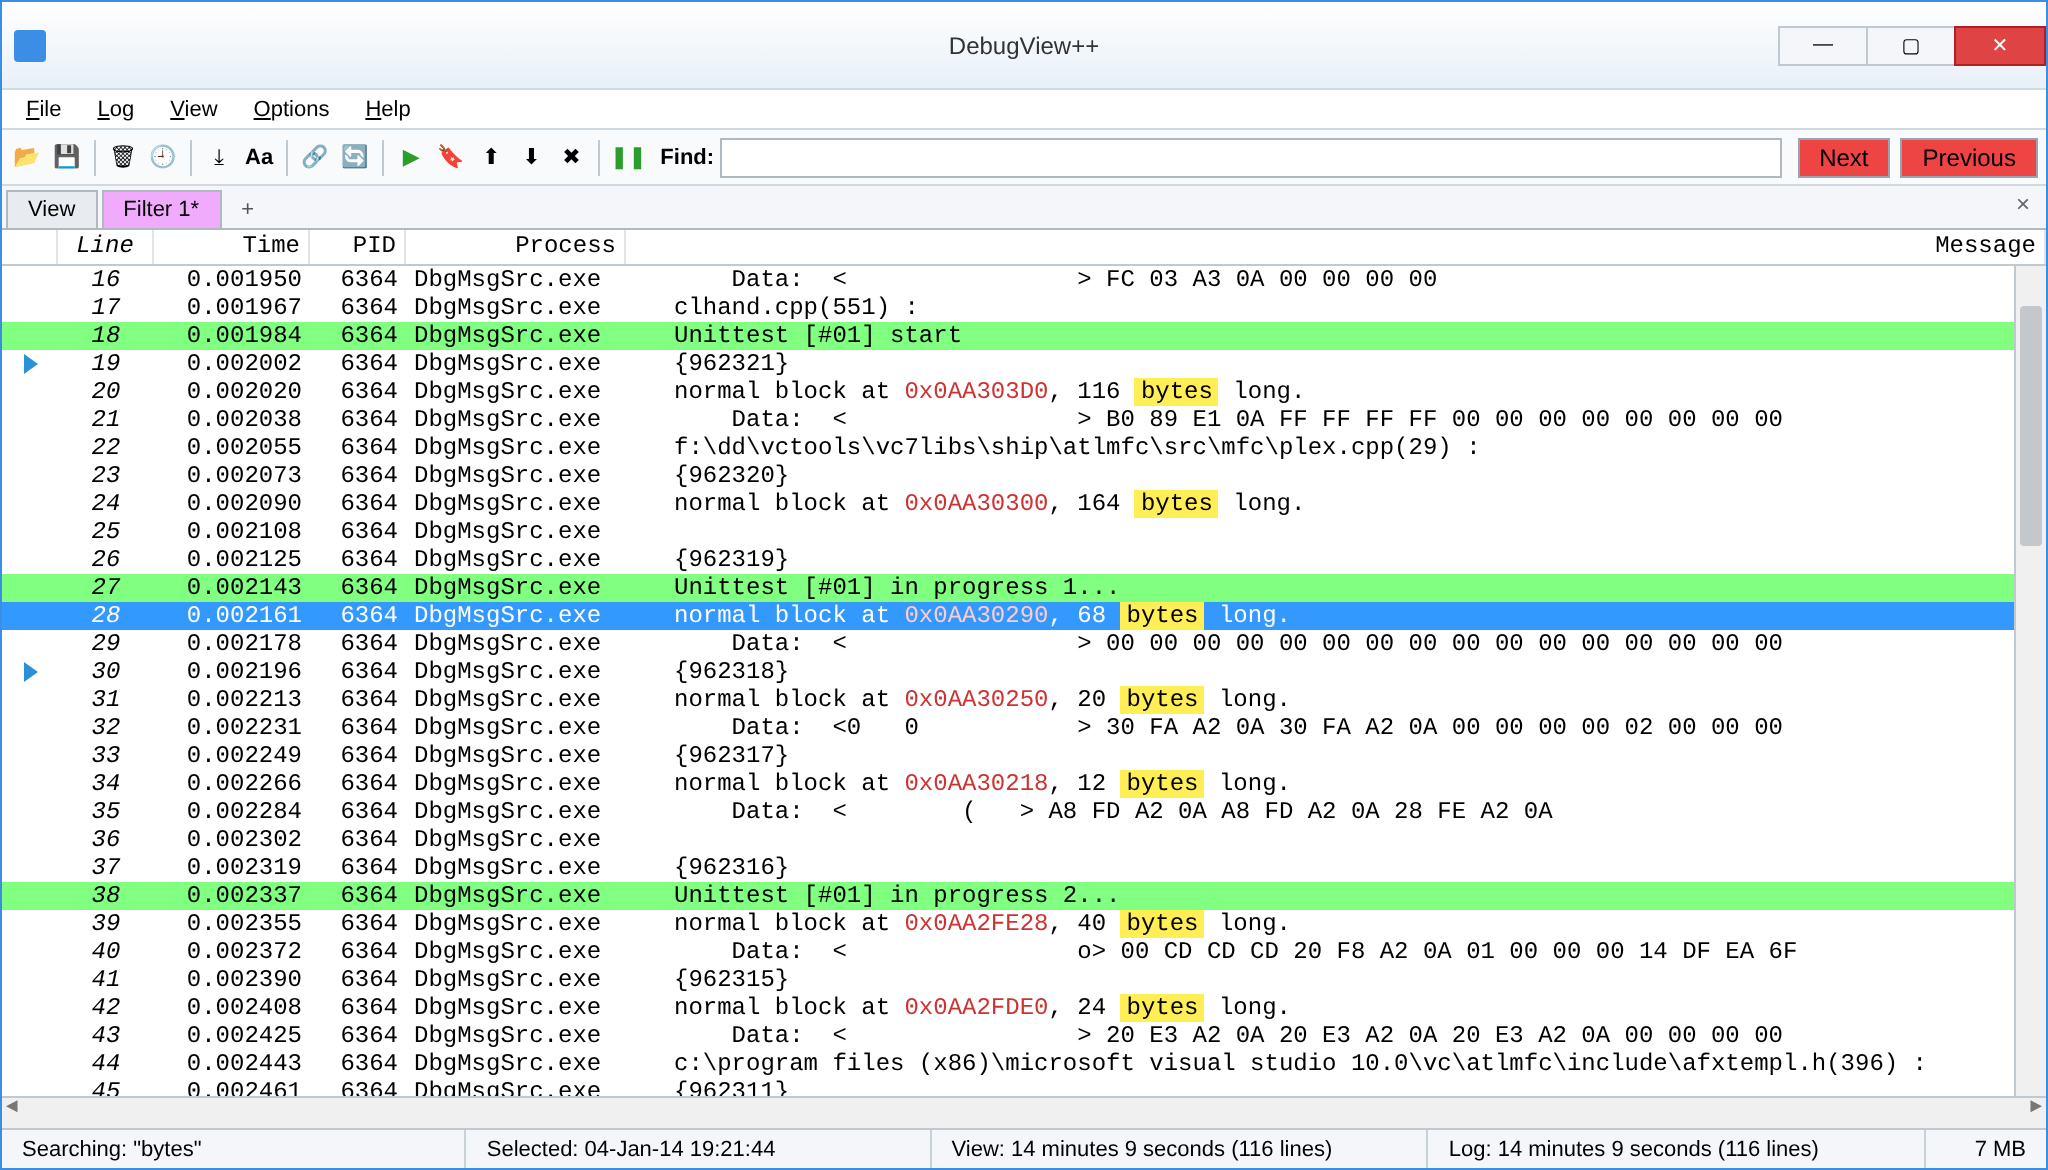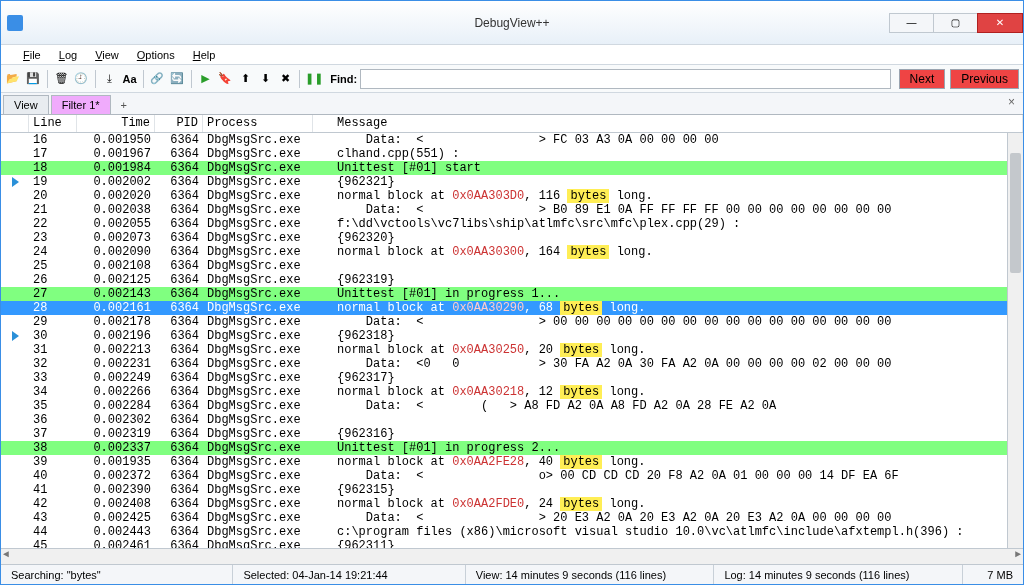--- a/index.html
+++ b/index.html
@@ -3,44 +3,44 @@
 <meta charset="utf-8">
 <style>
 * { box-sizing: border-box; margin: 0; padding: 0; }
 body { font-family: "Segoe UI", Tahoma, sans-serif; font-size: 11px; background: #fff; width: 1024px; height: 585px; overflow: hidden; display: flex; flex-direction: column; border: 1px solid #3a8ee6; }
 .titlebar { height: 44px; background: linear-gradient(#fff,#e8f0f8); display: flex; align-items: center; position: relative; border-bottom: 1px solid #d0d8e0; }
 .titlebar-icon { width: 16px; height: 16px; margin: 0 6px; background: #3a8ee6; border-radius: 2px; }
 .titlebar-title { position: absolute; left: 50%; transform: translateX(-50%); font-size: 12px; color: #333; }
 .win-controls { margin-left: auto; display: flex; }
 .win-btn { width: 45px; height: 20px; display: flex; align-items: center; justify-content: center; border: 1px solid #c0c8d0; margin-left: -1px; background: #f4f6f9; font-size: 10px; }
 .win-close { background: #e04343; color: #fff; border-color: #b02020; width: 46px; }
-.menubar { height: 20px; display: flex; align-items: center; padding: 0 14px; gap: 2px; border-bottom: 1px solid #d0d8e0; }
+.menubar { height: 20px; display: flex; align-items: center; padding: 0 4px; gap: 2px; border-bottom: 1px solid #d0d8e0; }
 .menu-item { padding: 2px 8px; cursor: default; }
 .menu-item u { text-decoration: underline; }
 .toolbar { height: 28px; display: flex; align-items: center; padding: 2px 4px; gap: 3px; border-bottom: 1px solid #d0d8e0; background: #f8fafb; }
 .tb-btn { width: 18px; height: 18px; display: flex; align-items: center; justify-content: center; cursor: pointer; border-radius: 2px; }
 .tb-sep { width: 1px; height: 18px; background: #c0c8d0; margin: 0 2px; }
 .find-label { margin-left: 4px; font-weight: bold; }
 .find-input { border: 1px solid #b0b8c0; height: 20px; width: 560px; padding: 0 4px; font-size: 11px; }
 .nav-btn { margin-left: 2px; border: 1px solid #9aa4b0; background: #ef4444; padding: 2px 10px; font-size: 12px; cursor: pointer; text-align: right; }
 .tabs { height: 22px; display: flex; align-items: end; padding: 0 2px; border-bottom: 1px solid #b0b8c0; background: #f4f6f9; position: relative; }
 .tab { padding: 3px 10px; border: 1px solid #b0b8c0; border-bottom: none; background: #f0abfc; margin-right: 2px; font-size: 11px; cursor: default; }
 .tab.inactive { background: #e8ecf0; }
 .tab-add { padding: 3px 8px; cursor: pointer; color: #555; }
 .tab-close { position: absolute; right: 4px; top: 2px; font-size: 12px; color: #666; cursor: pointer; padding: 0 4px; }
 .table-wrap { flex: 1; overflow: hidden; display: flex; flex-direction: column; font-family: "Consolas","Courier New",monospace; font-size: 12px; position: relative; }
 .thead { display: flex; height: 18px; border-bottom: 1px solid #c0c8d0; background: #fff; }
-.th { border-right: 1px solid #e0e4e8; padding: 1px 4px; white-space: nowrap; overflow: hidden; font-family: "Consolas","Courier New",monospace; }
+.th { border-right: 1px solid #e0e4e8; padding: 1px 4px; white-space: nowrap; overflow: hidden; font-family: "Consolas","Courier New",monospace; text-align: right; }
 .tbody { flex: 1; overflow: auto; }
 .row { display: flex; height: 14px; line-height: 14px; white-space: pre; }
 .row.hl-green { background: #80ff80; }
 .row.hl-blue { background: #3399ff; color: #fff; }
 .cell { padding: 0 4px; overflow: hidden; }
 .c-gutter { min-width: 28px; width: 28px; display:flex; align-items:center; justify-content:center; }
-.c-line { width: 48px; text-align: left; }
+.c-line { width: 48px; text-align: center; font-style: italic; }
 .c-time { width: 78px; text-align: right; }
 .c-pid  { width: 48px; text-align: right; }
 .c-proc { width: 110px; }
 .c-msg  { flex: 1; margin-left: 20px; }
 .hex-addr { color: #cc3333; }
 .row.hl-blue .hex-addr { color: #ffcccc; }
 .kw { background: #ffee55; color: #000; padding: 0 3px; }
 .bookmark { width:0;height:0;border-top:5px solid transparent;border-bottom:5px solid transparent;border-left:7px solid #2a90d8; }
 .statusbar { height: 20px; border-top: 1px solid #c0c8d0; background: #f4f6f9; display: flex; align-items: center; font-size: 11px; }
 .sb-cell { padding: 2px 10px; border-right: 1px solid #c8d0d8; height: 100%; display: flex; align-items: center; }
@@ -131,21 +131,21 @@
       <div class="row"><div class="cell c-gutter"></div><div class="cell c-line">29</div><div class="cell c-time">0.002178</div><div class="cell c-pid">6364</div><div class="cell c-proc">DbgMsgSrc.exe</div><div class="cell c-msg">    Data:  &lt;                &gt; 00 00 00 00 00 00 00 00 00 00 00 00 00 00 00 00</div></div>
       <div class="row"><div class="cell c-gutter"><div class="bookmark"></div></div><div class="cell c-line">30</div><div class="cell c-time">0.002196</div><div class="cell c-pid">6364</div><div class="cell c-proc">DbgMsgSrc.exe</div><div class="cell c-msg">{962318}</div></div>
       <div class="row"><div class="cell c-gutter"></div><div class="cell c-line">31</div><div class="cell c-time">0.002213</div><div class="cell c-pid">6364</div><div class="cell c-proc">DbgMsgSrc.exe</div><div class="cell c-msg">normal block at <span class="hex-addr">0x0AA30250</span>, 20 <span class="kw">bytes</span> long.</div></div>
       <div class="row"><div class="cell c-gutter"></div><div class="cell c-line">32</div><div class="cell c-time">0.002231</div><div class="cell c-pid">6364</div><div class="cell c-proc">DbgMsgSrc.exe</div><div class="cell c-msg">    Data:  &lt;0   0           &gt; 30 FA A2 0A 30 FA A2 0A 00 00 00 00 02 00 00 00</div></div>
       <div class="row"><div class="cell c-gutter"></div><div class="cell c-line">33</div><div class="cell c-time">0.002249</div><div class="cell c-pid">6364</div><div class="cell c-proc">DbgMsgSrc.exe</div><div class="cell c-msg">{962317}</div></div>
       <div class="row"><div class="cell c-gutter"></div><div class="cell c-line">34</div><div class="cell c-time">0.002266</div><div class="cell c-pid">6364</div><div class="cell c-proc">DbgMsgSrc.exe</div><div class="cell c-msg">normal block at <span class="hex-addr">0x0AA30218</span>, 12 <span class="kw">bytes</span> long.</div></div>
       <div class="row"><div class="cell c-gutter"></div><div class="cell c-line">35</div><div class="cell c-time">0.002284</div><div class="cell c-pid">6364</div><div class="cell c-proc">DbgMsgSrc.exe</div><div class="cell c-msg">    Data:  &lt;        (   &gt; A8 FD A2 0A A8 FD A2 0A 28 FE A2 0A</div></div>
       <div class="row"><div class="cell c-gutter"></div><div class="cell c-line">36</div><div class="cell c-time">0.002302</div><div class="cell c-pid">6364</div><div class="cell c-proc">DbgMsgSrc.exe</div></div>
       <div class="row"><div class="cell c-gutter"></div><div class="cell c-line">37</div><div class="cell c-time">0.002319</div><div class="cell c-pid">6364</div><div class="cell c-proc">DbgMsgSrc.exe</div><div class="cell c-msg">{962316}</div></div>
       <div class="row hl-green"><div class="cell c-gutter"></div><div class="cell c-line">38</div><div class="cell c-time">0.002337</div><div class="cell c-pid">6364</div><div class="cell c-proc">DbgMsgSrc.exe</div><div class="cell c-msg">Unittest [#01] in progress 2...</div></div>
-      <div class="row"><div class="cell c-gutter"></div><div class="cell c-line">39</div><div class="cell c-time">0.001935</div><div class="cell c-pid">6364</div><div class="cell c-proc">DbgMsgSrc.exe</div><div class="cell c-msg">normal block at <span class="hex-addr">0x0AA2FE28</span>, 40 <span class="kw">bytes</span> long.</div></div>
+      <div class="row"><div class="cell c-gutter"></div><div class="cell c-line">39</div><div class="cell c-time">0.002355</div><div class="cell c-pid">6364</div><div class="cell c-proc">DbgMsgSrc.exe</div><div class="cell c-msg">normal block at <span class="hex-addr">0x0AA2FE28</span>, 40 <span class="kw">bytes</span> long.</div></div>
       <div class="row"><div class="cell c-gutter"></div><div class="cell c-line">40</div><div class="cell c-time">0.002372</div><div class="cell c-pid">6364</div><div class="cell c-proc">DbgMsgSrc.exe</div><div class="cell c-msg">    Data:  &lt;                o&gt; 00 CD CD CD 20 F8 A2 0A 01 00 00 00 14 DF EA 6F</div></div>
       <div class="row"><div class="cell c-gutter"></div><div class="cell c-line">41</div><div class="cell c-time">0.002390</div><div class="cell c-pid">6364</div><div class="cell c-proc">DbgMsgSrc.exe</div><div class="cell c-msg">{962315}</div></div>
       <div class="row"><div class="cell c-gutter"></div><div class="cell c-line">42</div><div class="cell c-time">0.002408</div><div class="cell c-pid">6364</div><div class="cell c-proc">DbgMsgSrc.exe</div><div class="cell c-msg">normal block at <span class="hex-addr">0x0AA2FDE0</span>, 24 <span class="kw">bytes</span> long.</div></div>
       <div class="row"><div class="cell c-gutter"></div><div class="cell c-line">43</div><div class="cell c-time">0.002425</div><div class="cell c-pid">6364</div><div class="cell c-proc">DbgMsgSrc.exe</div><div class="cell c-msg">    Data:  &lt;                &gt; 20 E3 A2 0A 20 E3 A2 0A 20 E3 A2 0A 00 00 00 00</div></div>
       <div class="row"><div class="cell c-gutter"></div><div class="cell c-line">44</div><div class="cell c-time">0.002443</div><div class="cell c-pid">6364</div><div class="cell c-proc">DbgMsgSrc.exe</div><div class="cell c-msg">c:\program files (x86)\microsoft visual studio 10.0\vc\atlmfc\include\afxtempl.h(396) :</div></div>
       <div class="row"><div class="cell c-gutter"></div><div class="cell c-line">45</div><div class="cell c-time">0.002461</div><div class="cell c-pid">6364</div><div class="cell c-proc">DbgMsgSrc.exe</div><div class="cell c-msg">{962311}</div></div>
       <div class="row"><div class="cell c-gutter"></div><div class="cell c-line">46</div><div class="cell c-time">0.002479</div><div class="cell c-pid">6364</div><div class="cell c-proc">DbgMsgSrc.exe</div><div class="cell c-msg">normal block at <span class="hex-addr">0x0A7BB430</span>, 4 <span class="kw">bytes</span> long.</div></div>
     </div>
   <div class="vscroll">
       <div class="vscroll-thumb"></div>

